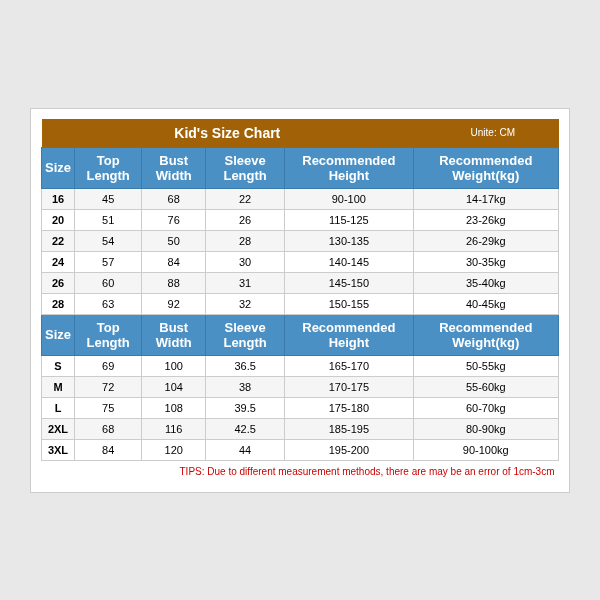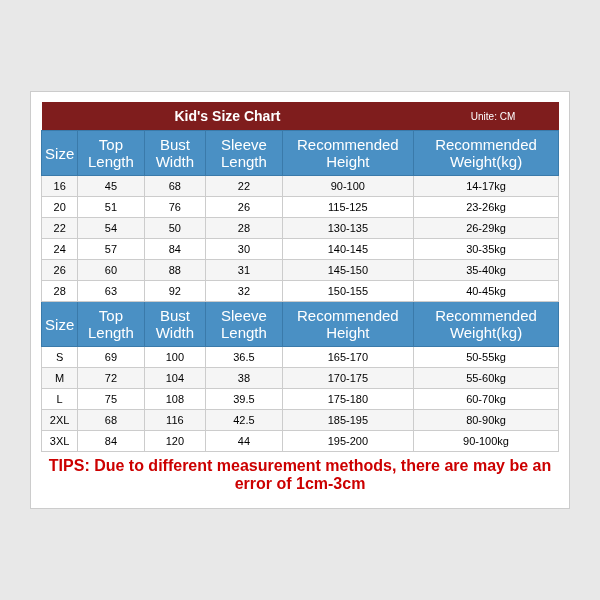--- a/index.html
+++ b/index.html
@@ -17,63 +17,62 @@
       border: 1px solid #ccc;
       width: 540px;
       padding: 10px;
     }
     table {
       width: 100%;
       border-collapse: collapse;
       font-size: 11px;
     }
     .section-header td {
-      background: #7f1d1d;
+      background: #a16207;
       color: #fff;
       text-align: center;
       font-weight: bold;
       font-size: 14px;
       padding: 6px 18px;
     }
     .unit-cell {
       text-align: center;
       font-size: 10px !important;
       font-weight: normal !important;
       padding-right: 4px !important;
     }
     .col-header td {
       background: #4a90c4;
       color: #fff;
       text-align: center;
-      font-weight: normal;
+      font-weight: bold;
       padding: 5px 3px;
       border: 1px solid #3a7aaa;
-      font-size: 15px;
+      font-size: 13px;
     }
     .data-row td {
       text-align: center;
       padding: 4px 3px;
       border: 1px solid #ccc;
       font-size: 11px;
     }
     .data-row:nth-child(odd) td {
       background: #f5f5f5;
     }
     .data-row:nth-child(even) td {
       background: #fff;
     }
     .tips-row td {
       color: #cc0000;
-      font-size: 16px;
+      font-size: 10px;
       padding: 5px 4px;
-      text-align: center;
-      font-weight: bold;
+      text-align: right;
     }
     .bold-col {
-      font-weight: normal;
+      font-weight: bold;
     }
   </style>
 </head>
 <body>
 
 <div class="chart-container">
   <table>
 
     <tbody>
         <tr class="section-header">

